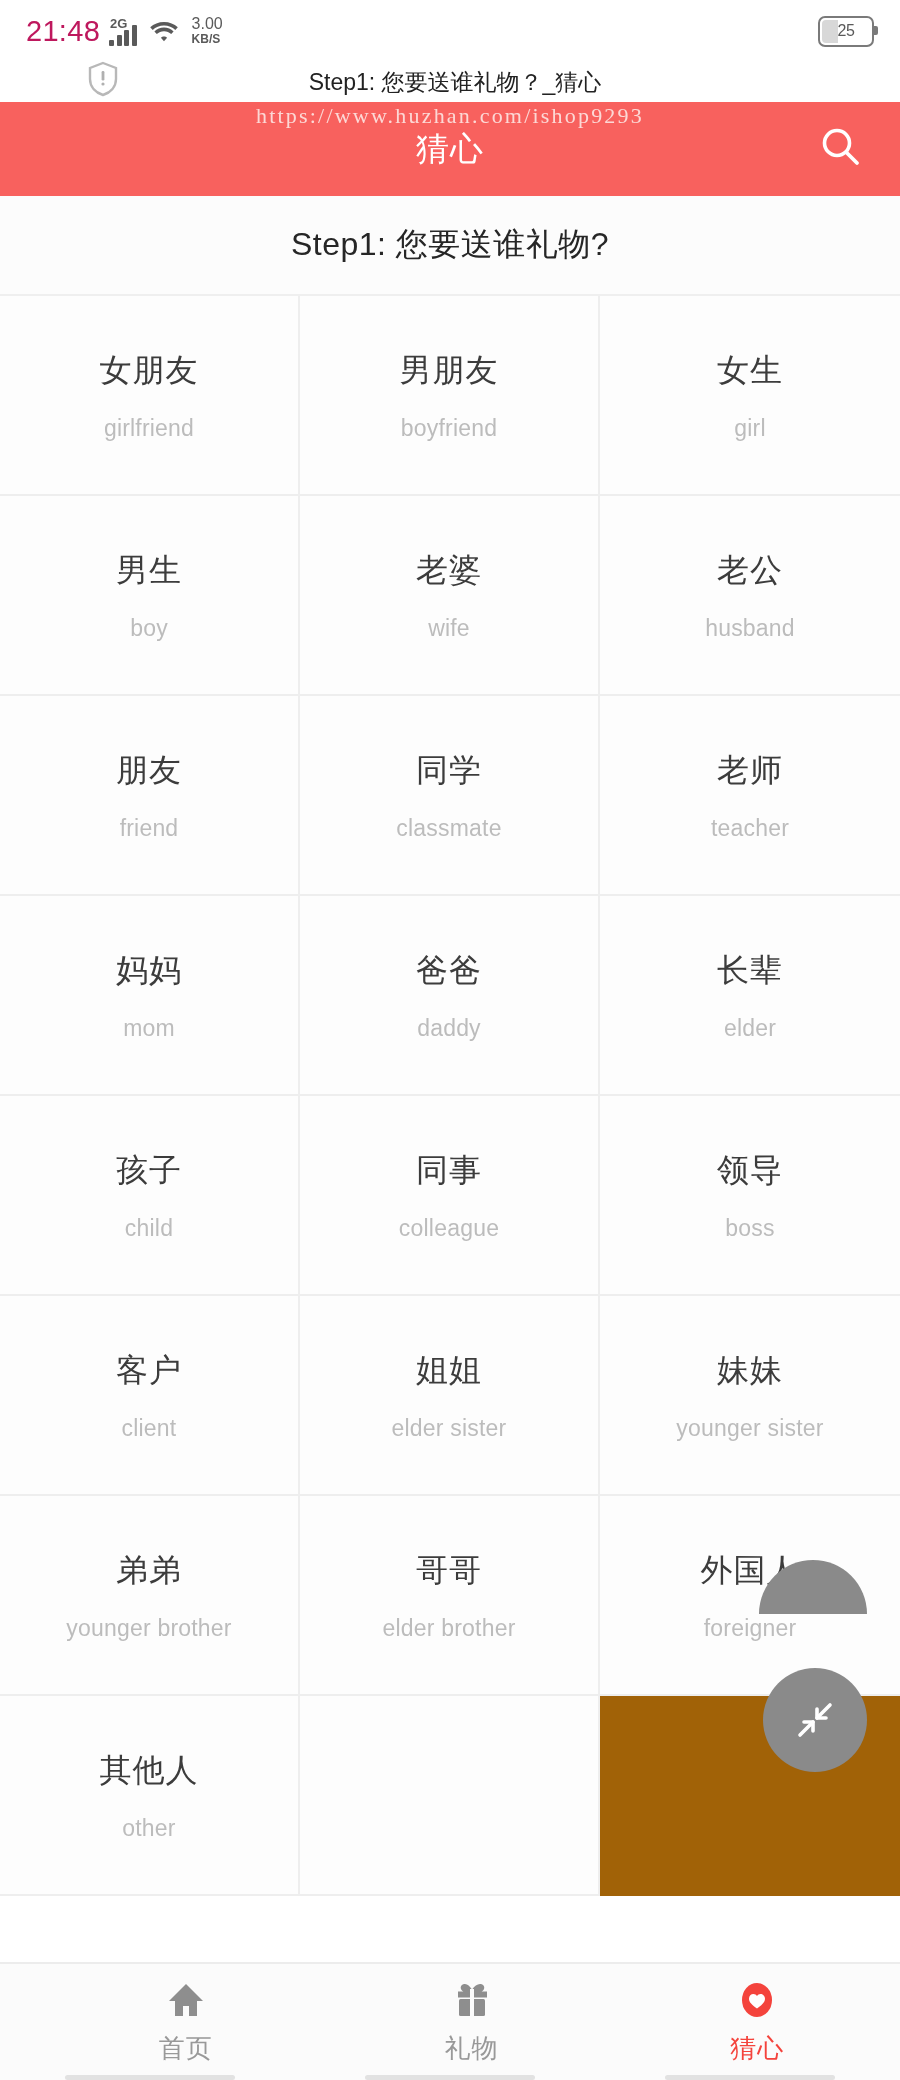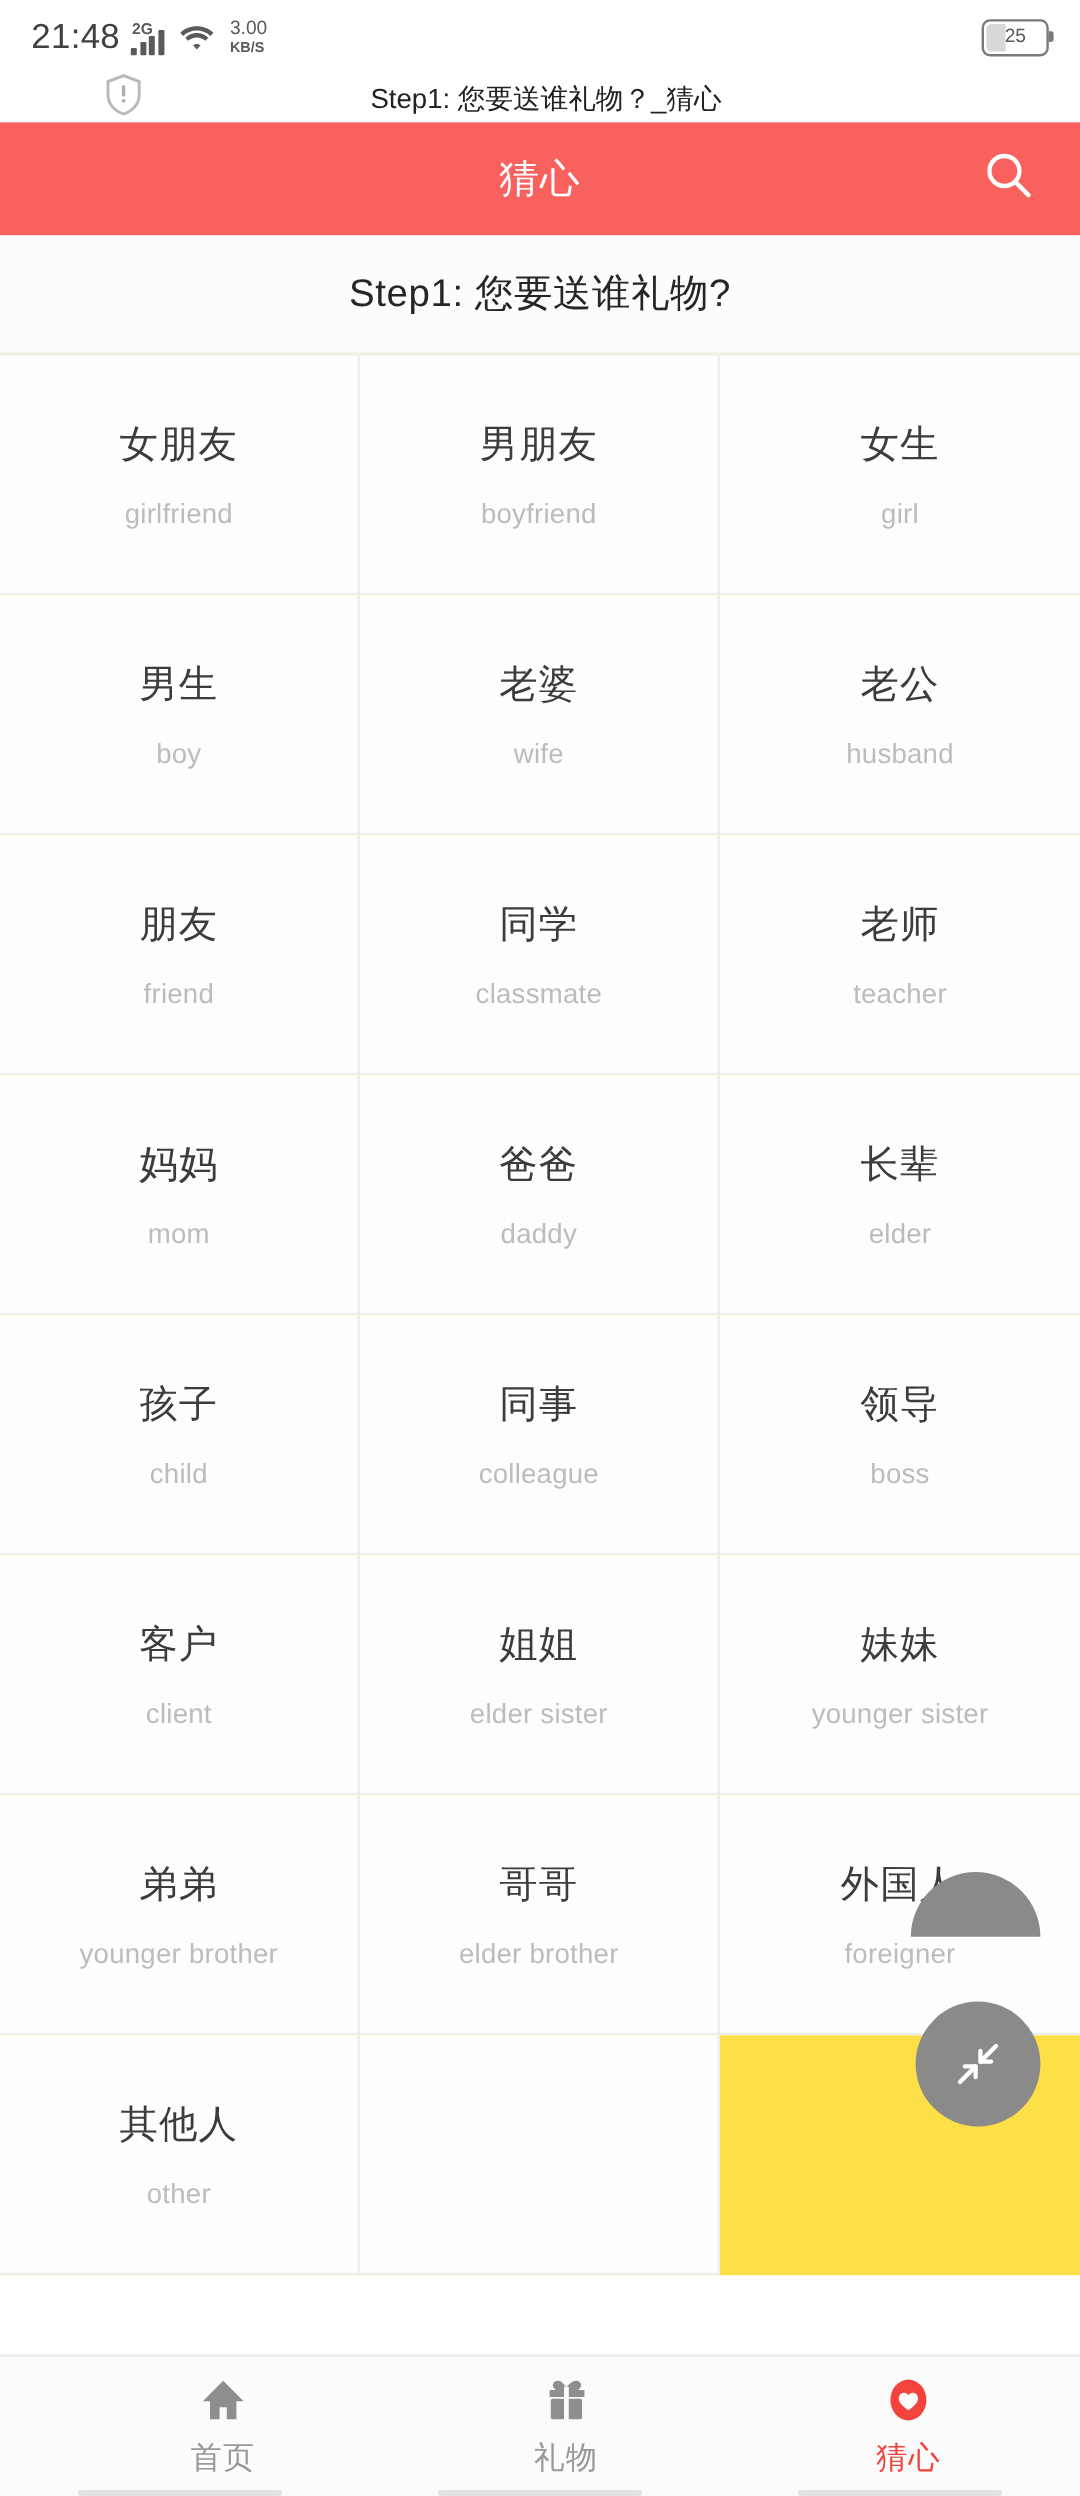--- a/index.html
+++ b/index.html
@@ -24,21 +24,21 @@
     box-sizing: border-box;
     background: #ffffff;
   }
   .status-left {
     display: flex;
     align-items: center;
     gap: 9px;
   }
   .status-time {
     font-size: 29px;
-    color: #404040;
+    color: #be185d;
     font-weight: 400;
     letter-spacing: 0.3px;
   }
   .signal-wrap {
     display: flex;
     align-items: flex-end;
     position: relative;
     height: 30px;
   }
   .net-label {
@@ -163,21 +163,21 @@
     font-size: 32px;
     color: #262626;
     font-weight: 400;
     letter-spacing: 0.5px;
   }
 
   
   .grid {
     display: grid;
     grid-template-columns: repeat(3, 1fr);
-    background: #fde047;
+    background: #a16207;
     border-top: 2px solid #efefef;
   }
   .cell {
     height: 200px;
     box-sizing: border-box;
     border-right: 2px solid #eeeeee;
     border-bottom: 2px solid #eeeeee;
     display: flex;
     flex-direction: column;
     align-items: center;
@@ -309,20 +309,21 @@
     <svg width="34" height="38" viewBox="0 0 34 38">
       <path d="M17 3 L30 8 v11c0 8-5.6 13.6-13 16C9.6 32.6 4 27 4 19V8z" fill="none" stroke="#b8b8b8" stroke-width="2.4"></path>
       <rect x="15.6" y="11" width="2.8" height="9.5" rx="1.2" fill="#b0b0b0"></rect>
       <circle cx="17" cy="24" r="1.6" fill="#b0b0b0"></circle>
     </svg>
   </span>
   <div class="browser-title">Step1: 您要送谁礼物？_猜心</div>
 </div>
 
 <div class="app-header">
+  <div class="watermark">https://www.huzhan.com/ishop9293</div>
   <div class="app-header-title">猜心</div>
   <div class="search-btn">
     <svg width="46" height="46" viewBox="0 0 46 46">
       <circle cx="19" cy="19" r="12.5" fill="none" stroke="#ffffff" stroke-width="3.6"></circle>
       <line x1="28.5" y1="28.5" x2="39" y2="39" stroke="#ffffff" stroke-width="3.8" stroke-linecap="round"></line>
     </svg>
   </div>
 </div>
 
 <div class="page-title-wrap">

